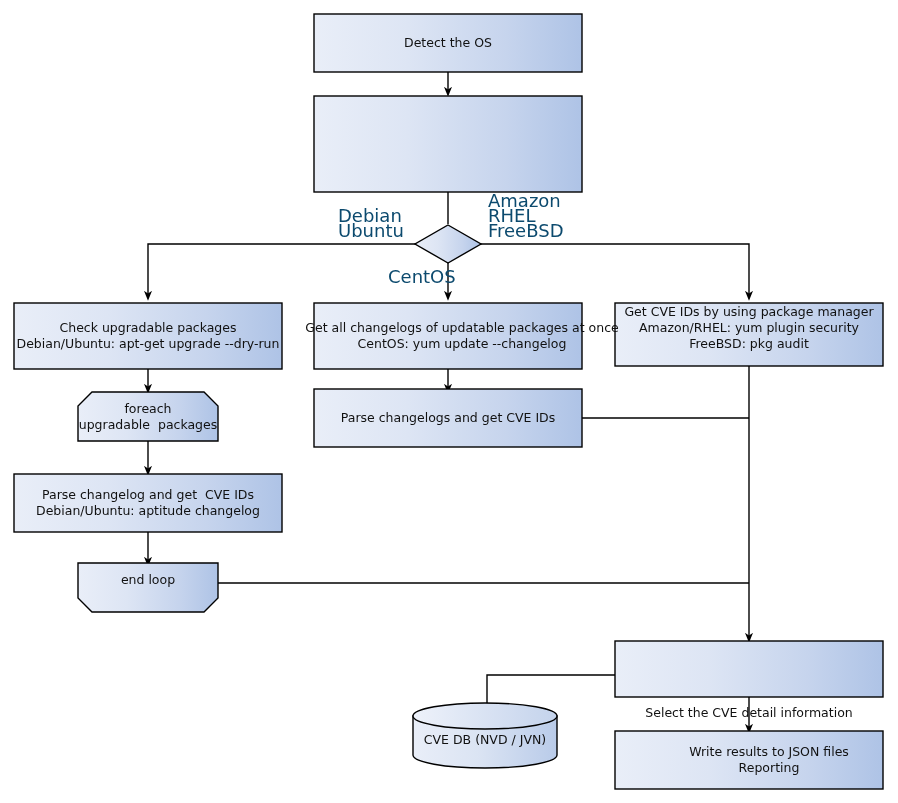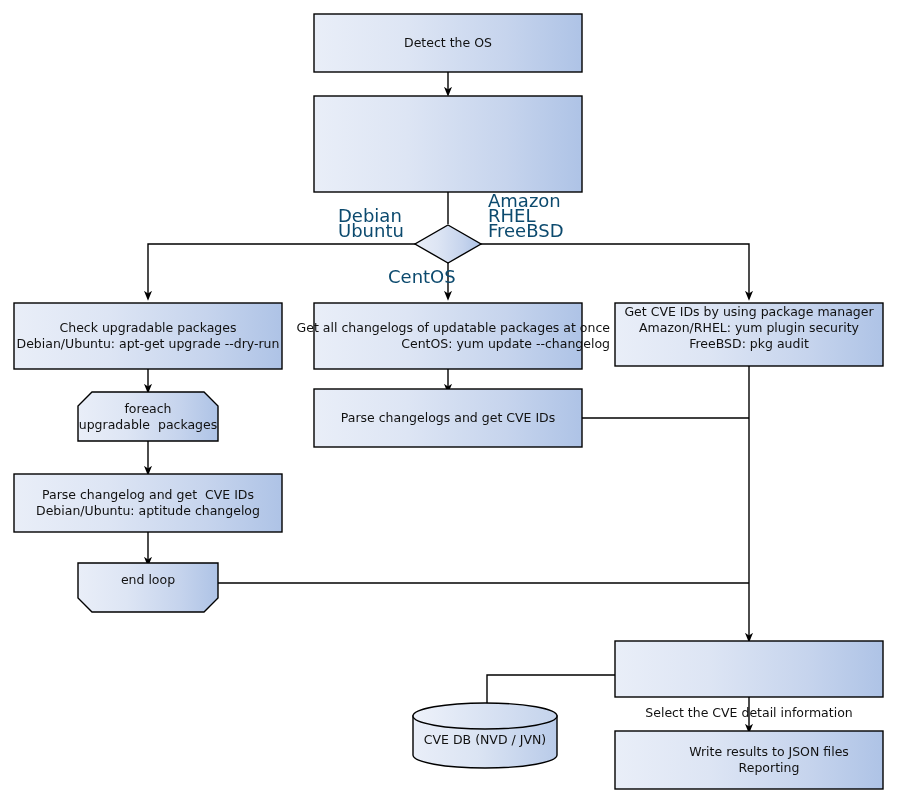--- a/index.html
+++ b/index.html
@@ -142,21 +142,21 @@
 RHEL
 FreeBSD</div>
 
   <div class="edgelabel" style="left:388px;top:269px;width:60px;">CentOS</div>
 
   <div class="node shapeless" style="left:14px;top:303px;width:268px;height:66px;flex-direction:column;">
     <span class="txt">Check upgradable packages</span>
     <span class="txt">Debian/Ubuntu: apt-get upgrade --dry-run</span>
   </div>
 
-  <div class="node shapeless overflowtxt" style="left:314px;top:303px;width:296px;height:66px;flex-direction:column;align-items:flex-end;">
+  <div class="node shapeless overflowtxt" style="left:314px;top:303px;width:296px;height:66px;flex-direction:column;">
     <span class="txt">Get all changelogs of updatable packages at once</span>
     <span class="txt">CentOS: yum update --changelog</span>
   </div>
 
   <div class="node shapeless" style="left:615px;top:296px;width:268px;height:63px;flex-direction:column;">
     <span class="txt">Get CVE IDs by using package manager</span>
     <span class="txt">Amazon/RHEL: yum plugin security</span>
     <span class="txt">FreeBSD: pkg audit</span>
   </div>
 

